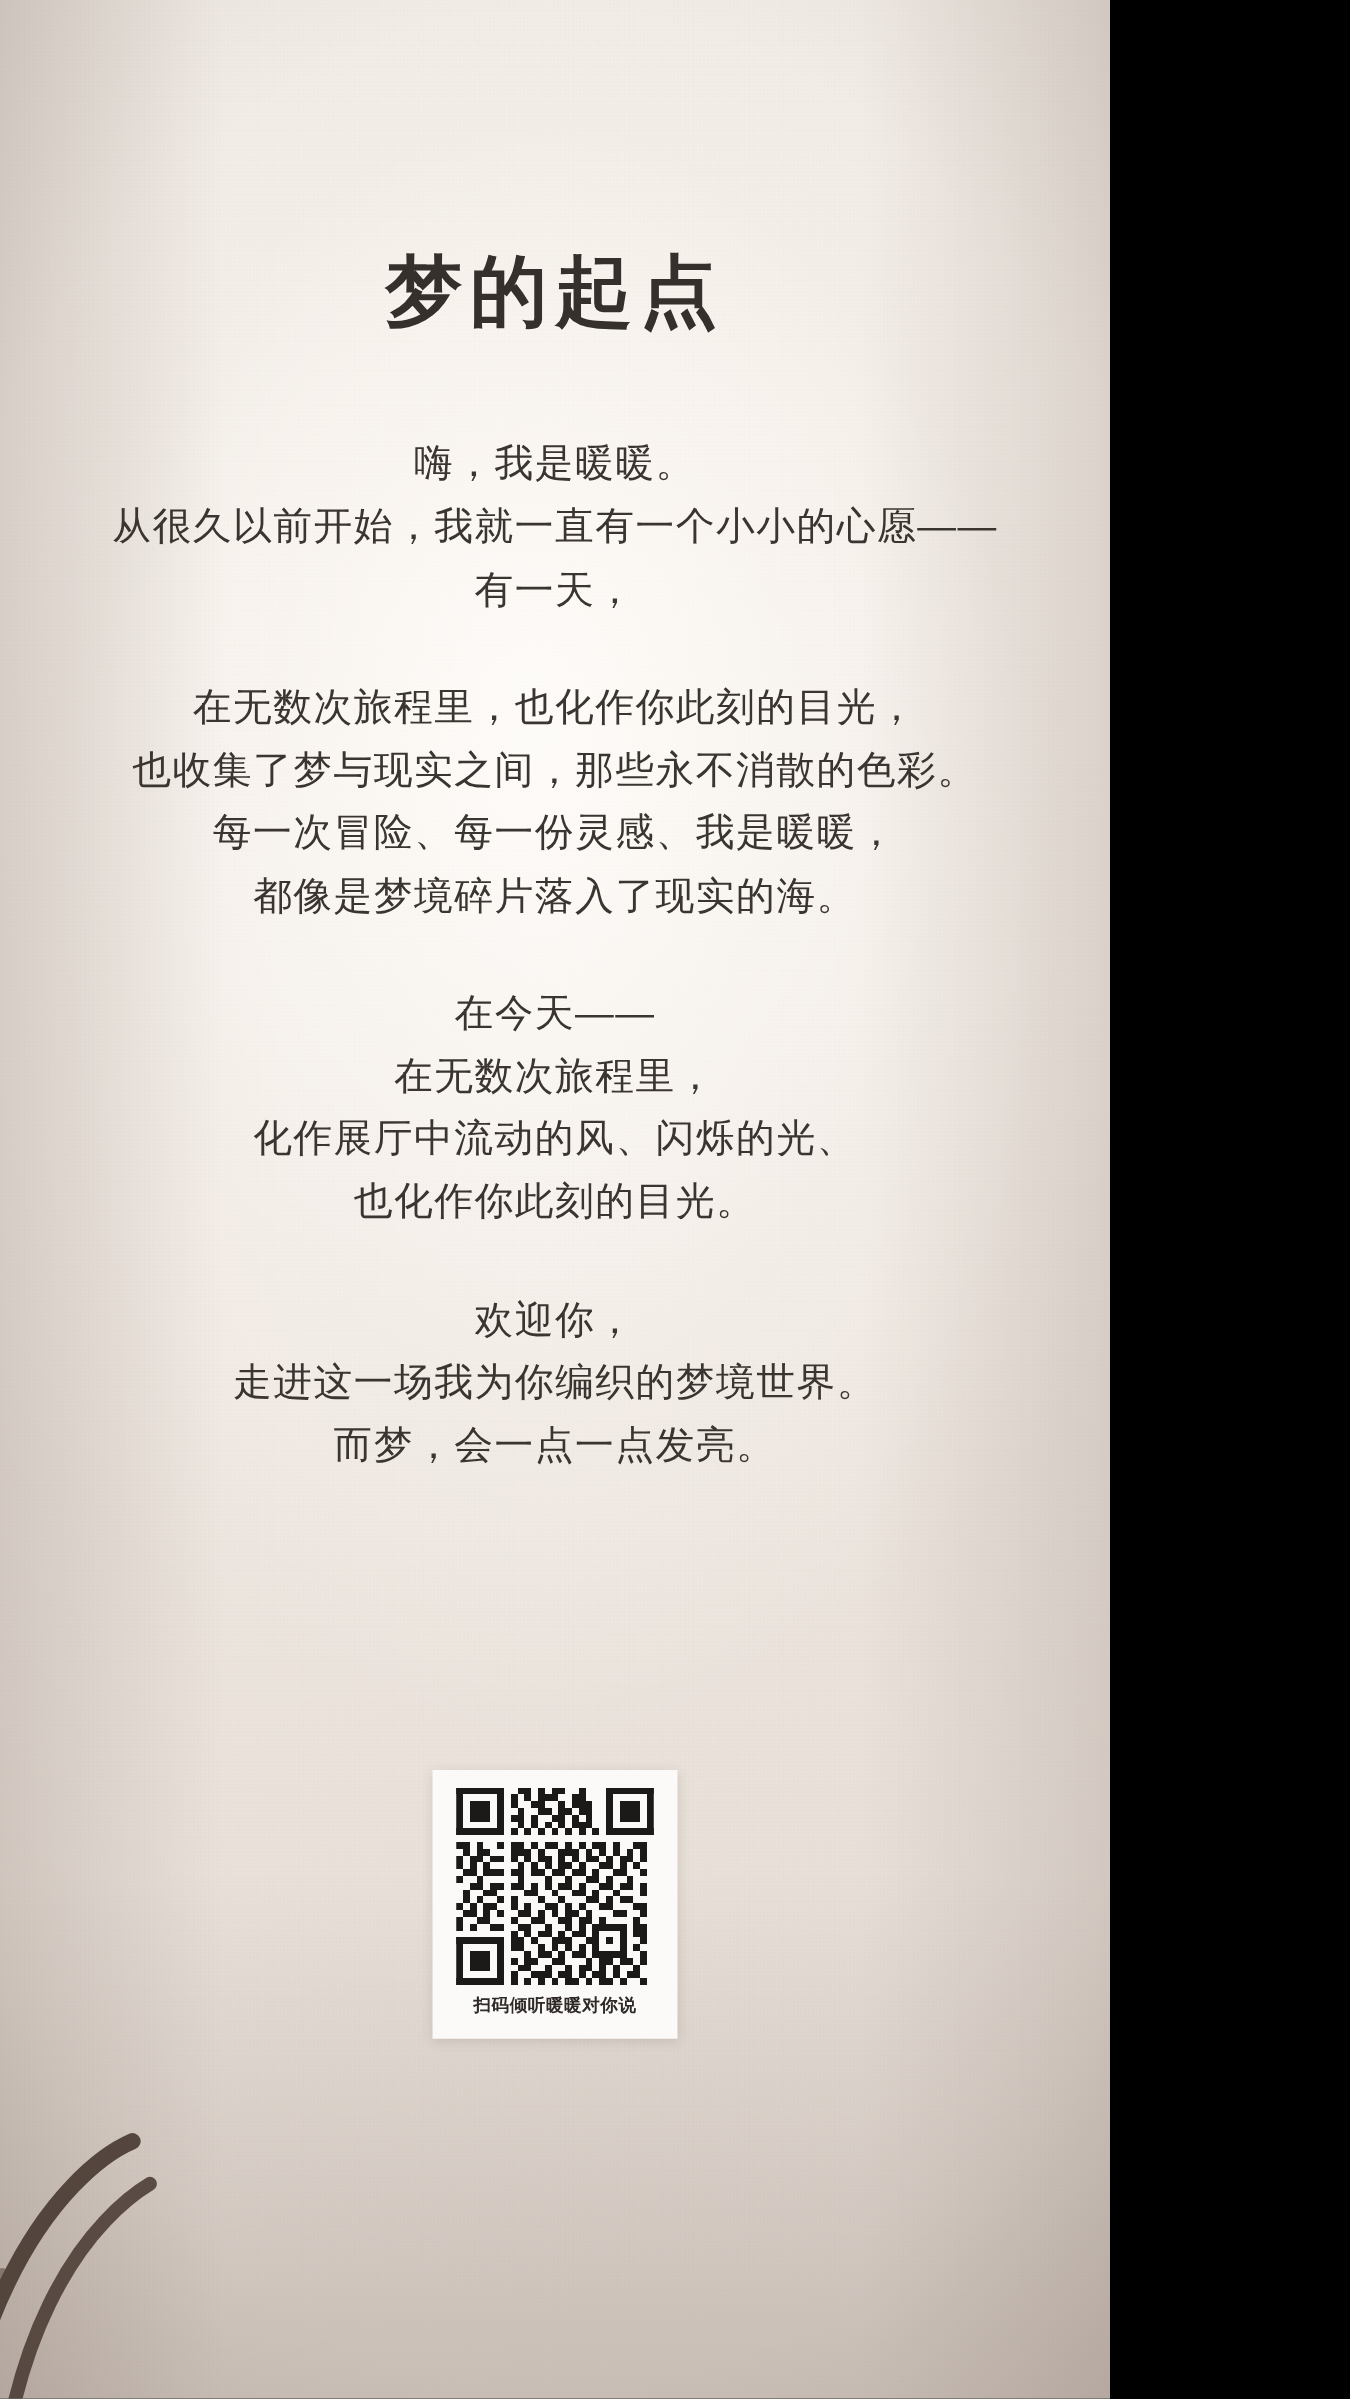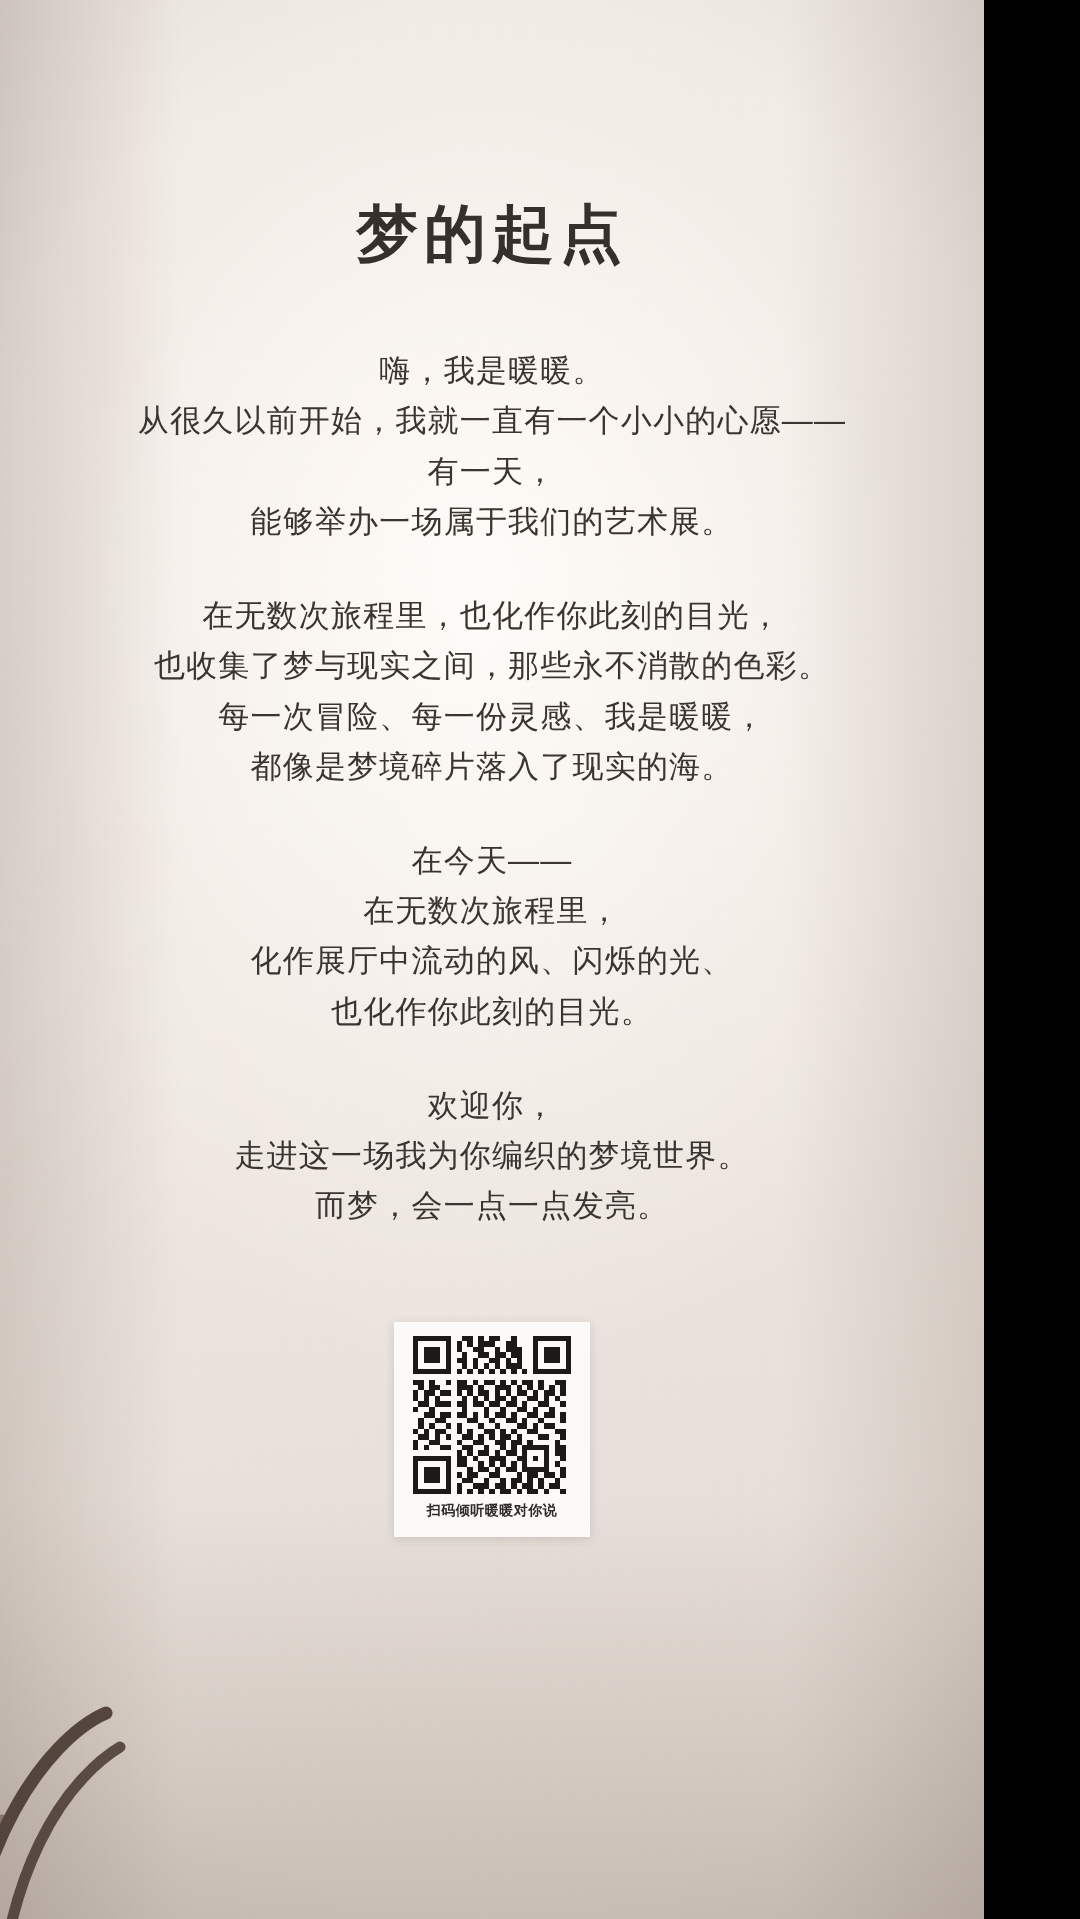--- a/index.html
+++ b/index.html
@@ -2,21 +2,21 @@
 <html><head>
 <meta charset="utf-8">
 <style>
   html, body {
     margin: 0;
     padding: 0;
     background: #000;
   }
   #scene {
     position: relative;
-    width: 984px;
+    width: 888px;
     height: 1919px;
     overflow: hidden;
     font-family: "Liberation Sans", sans-serif;
     
     background:
       radial-gradient(ellipse 90% 55% at 48% 30%, rgba(255,252,248,0.95) 0%, rgba(246,240,234,0.55) 45%, rgba(232,224,217,0.0) 75%),
       linear-gradient(170deg, #efe9e3 0%, #f2ece6 22%, #f0e9e3 48%, #e9e1da 72%, #e2d9d2 100%);
   }
   
   #scene .vignette {
@@ -82,21 +82,21 @@
     line-height: 1.62;
     letter-spacing: 1.2px;
     color: #3b3531;
     white-space: nowrap;
   }
 
   .qr-card {
     position: absolute;
     left: 50%;
     transform: translateX(-50%);
-    top: 1322px;
+    top: 1416px;
     width: 196px;
     height: 215px;
     background: #fbfaf8;
     box-shadow: 0 2px 9px rgba(90,76,66,0.18);
     display: flex;
     flex-direction: column;
     align-items: center;
     justify-content: flex-start;
     padding-top: 14px;
     box-sizing: border-box;
@@ -135,21 +135,20 @@
   <div class="shade-bottom"></div>
   <div class="vignette"></div>
 
   <div class="panel">
     <h1 class="exhibit-title">梦的起点</h1>
 
     <div class="stanza">
       <div class="line">嗨，我是暖暖。</div>
       <div class="line">从很久以前开始，我就一直有一个小小的心愿——</div>
       <div class="line">有一天，</div>
-      <div class="line">能够举办一场属于我们的艺术展。</div>
     </div>
 
     <div class="stanza">
       <div class="line">在无数次旅程里，也化作你此刻的目光，</div>
       <div class="line">也收集了梦与现实之间，那些永不消散的色彩。</div>
       <div class="line">每一次冒险、每一份灵感、我是暖暖，</div>
       <div class="line">都像是梦境碎片落入了现实的海。</div>
     </div>
 
     <div class="stanza">

